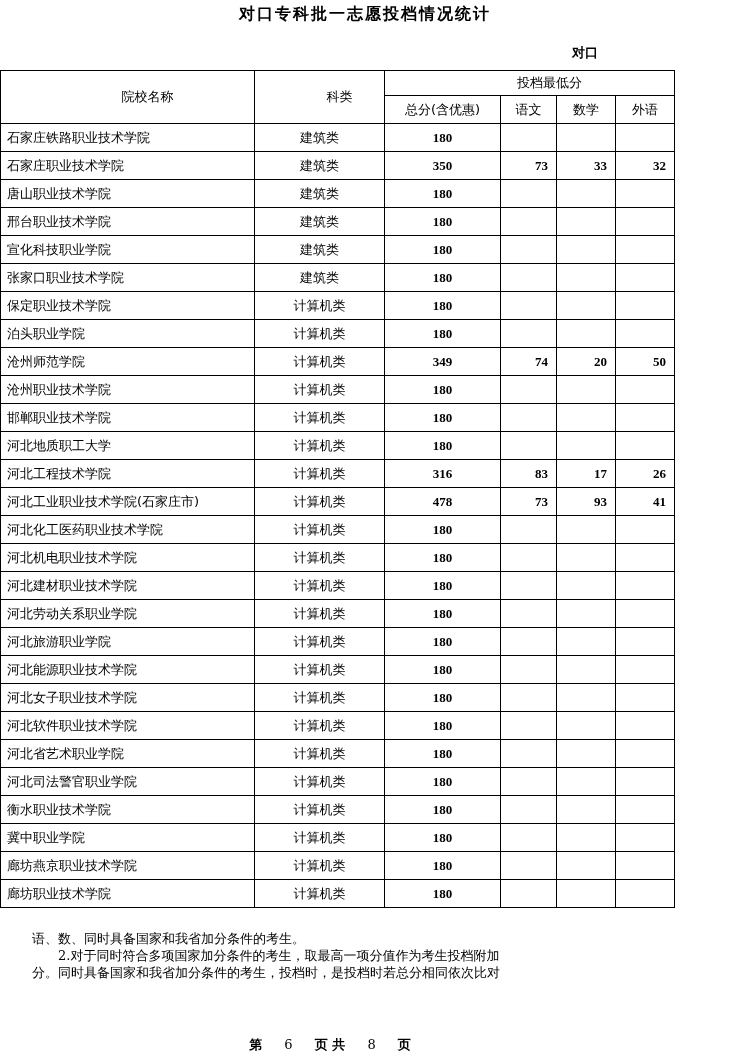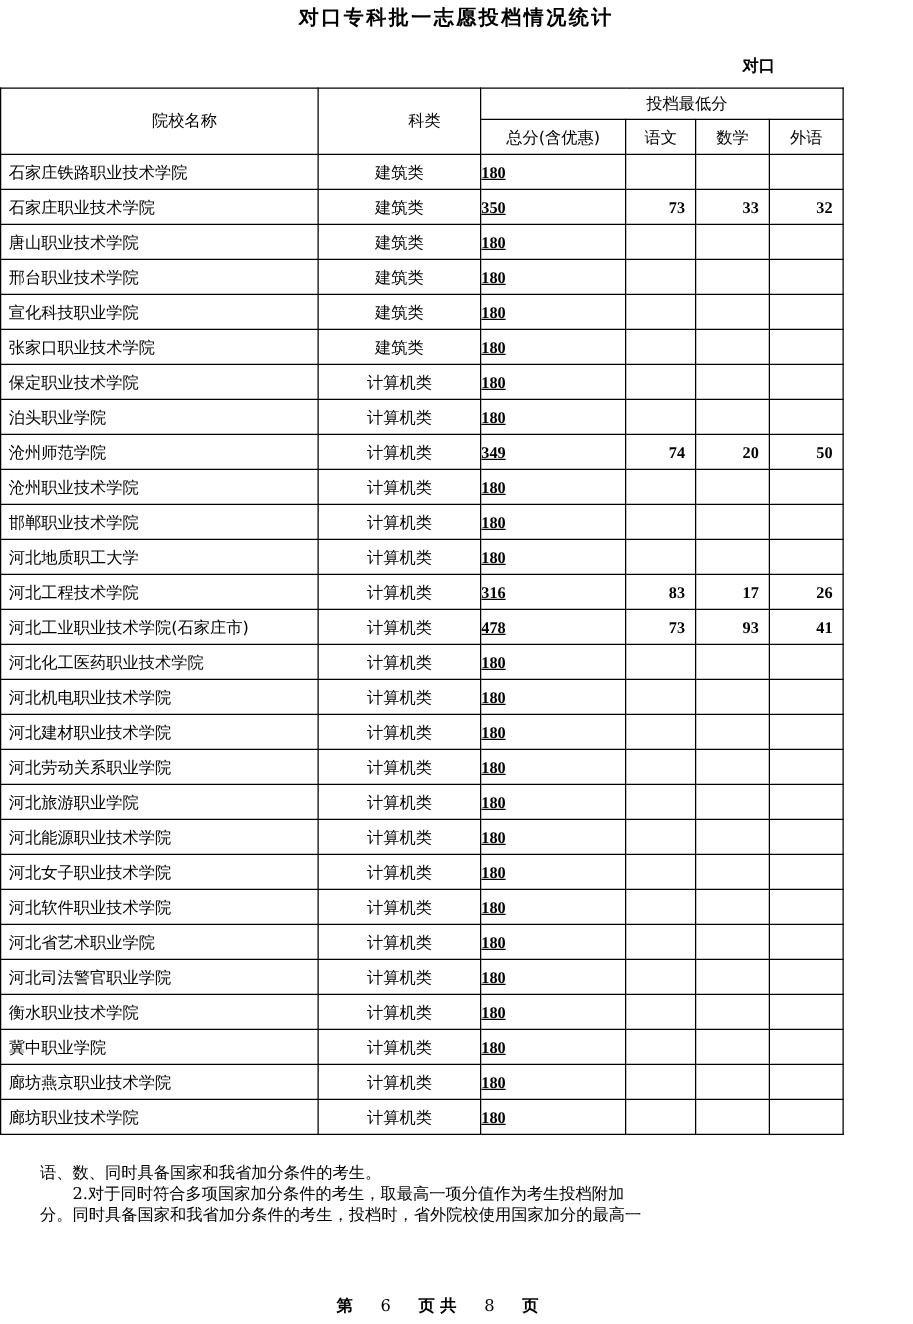--- a/index.html
+++ b/index.html
@@ -1,30 +1,30 @@
 <!DOCTYPE html>
 <html><head>
 <meta charset="utf-8">
 <style>
   html, body { margin:0; padding:0; background:#ffffff; }
   body { width:730px; height:1059px; position:relative; overflow:hidden; font-family:"DejaVu Sans", sans-serif; color:#000; }
   .title { position:absolute; left:0; width:730px; top:4px; text-align:center; font-size:16px; font-weight:bold; letter-spacing:2px; font-family:"DejaVu Serif", serif; }
-  .subtag { position:absolute; left:572px; top:44px; font-size:13px; font-weight:bold;margin-left:22px; }
+  .subtag { position:absolute; left:572px; top:44px; font-size:13px; font-weight:bold; }
   table.grid { position:absolute; left:0; top:70px; border-collapse:collapse; table-layout:fixed; width:674px; }
   table.grid td, table.grid th { border:1px solid #000; padding:0; font-size:13px; height:27px; overflow:hidden; white-space:nowrap; }
   table.grid th { font-weight:normal; text-align:center; }
   table.grid tr.h1 th { height:24px;padding-left:40px; }
   table.grid tr.h2 th { height:27px; }
   td.name { text-align:left; padding-left:6px !important; }
   td.cat { text-align:center; }
-  td.num { font-weight:bold; font-family:"Liberation Serif", serif; font-size:14px;text-decoration:underline; }
+  td.num { text-align:center; font-weight:bold; font-family:"Liberation Serif", serif; font-size:14px; }
   td.sub { text-align:right; padding-right:8px !important; font-weight:bold; font-family:"Liberation Serif", serif; font-size:14px; }
   .notes { position:absolute; left:32px; top:930px; width:620px; font-size:13px; line-height:17px; font-family:"DejaVu Serif", serif; }
   .notes p { margin:0; }
-  .footer { position:absolute; left:0; width:660px; top:1036px; text-align:center; font-size:13px; font-family:"DejaVu Serif", serif;margin-left:20px; }
+  .footer { position:absolute; left:0; width:660px; top:1036px; text-align:center; font-size:13px; font-family:"DejaVu Serif", serif; }
   .footer span { margin:0 9px; }
   .footer .b { font-weight:bold; }
 </style>
 </head>
 <body>
 
 <div class="title">对口专科批一志愿投档情况统计</div>
 <div class="subtag">对口</div>
 
 <table class="grid">
@@ -273,21 +273,21 @@
         <td class="sub"></td>
         <td class="sub"></td>
         <td class="sub"></td>
       </tr>
     </tbody>
 </table>
 
 <div class="notes">
   <p>语、数、同时具备国家和我省加分条件的考生。</p>
   <p>　　2.对于同时符合多项国家加分条件的考生，取最高一项分值作为考生投档附加</p>
-  <p>分。同时具备国家和我省加分条件的考生，投档时，省外院校使用国家加分的最高一</p>
+  <p>分。同时具备国家和我省加分条件的考生，投档时，是投档时若总分相同依次比对</p>
 </div>
 
 <div class="footer">
   <span class="b">第</span>
   <span>6</span>
   <span class="b">页 共</span>
   <span>8</span>
   <span class="b">页</span>
 </div>
 

